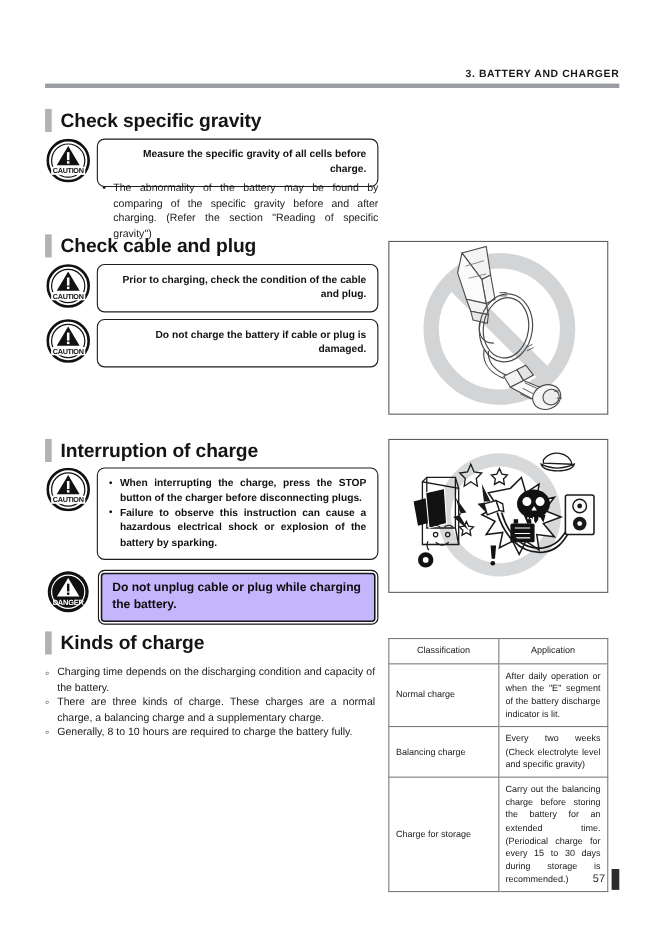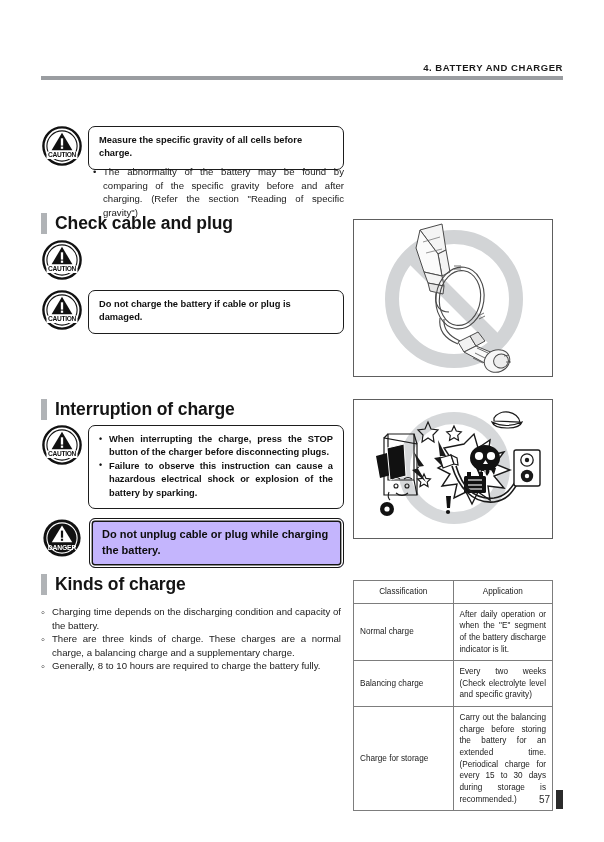--- a/index.html
+++ b/index.html
@@ -84,21 +84,21 @@
     background: #ffffff;
     padding: 7px 10px 8px 10px;
     font-size: 9.3px;
     font-weight: bold;
     line-height: 1.45;
     text-align: justify;
     text-justify: inter-word;
     color: #101010;
   }
   .alert-box p { text-align: justify; }
-  .alert-box p:last-child { text-align: left; }
+  .alert-box p:last-child { text-align: right; }
 
   
   .alert-list { list-style: none; }
   .alert-list li {
     position: relative;
     padding-left: 10px;
     text-align: justify;
   }
   .alert-list li::before {
     content: "\2022";
@@ -205,23 +205,27 @@
     width: 7px;
     height: 19px;
     background: #2b2b2b;
   }
 </style>
 </head>
 <body>
 
 <div class="page">
 
-  <div class="chapter-header">4. BATTERY AND CHARGER</div>
+  <div class="chapter-header">3. BATTERY AND CHARGER</div>
   <div class="header-rule"></div>
 
+  <div class="section-heading" style="left:41px; top:99px;">
+    <span class="heading-bar"></span>
+    <span class="heading-text">Check specific gravity</span>
+  </div>
 
   <div class="alert-row" style="left:42px; top:126px; width:302px;">
     <div class="sign">
       <svg viewBox="0 0 40 40">
         <circle cx="20" cy="20" r="18.6" fill="#fff" stroke="#111" stroke-width="2.4"></circle>
         <circle cx="20" cy="20" r="15.1" fill="#fff" stroke="#111" stroke-width="1.1"></circle>
         <path d="M20 6.8 L30.4 24.3 L9.6 24.3 Z" fill="#111"></path>
         <rect x="18.85" y="12.3" width="2.3" height="7.3" fill="#fff"></rect>
         <rect x="18.85" y="20.6" width="2.3" height="2.2" fill="#fff"></rect>
         <rect x="4.5" y="25.6" width="31" height="7.4" fill="#fff"></rect>
@@ -246,20 +250,23 @@
     <div class="sign">
       <svg viewBox="0 0 40 40">
         <circle cx="20" cy="20" r="18.6" fill="#fff" stroke="#111" stroke-width="2.4"></circle>
         <circle cx="20" cy="20" r="15.1" fill="#fff" stroke="#111" stroke-width="1.1"></circle>
         <path d="M20 6.8 L30.4 24.3 L9.6 24.3 Z" fill="#111"></path>
         <rect x="18.85" y="12.3" width="2.3" height="7.3" fill="#fff"></rect>
         <rect x="18.85" y="20.6" width="2.3" height="2.2" fill="#fff"></rect>
         <rect x="4.5" y="25.6" width="31" height="7.4" fill="#fff"></rect>
         <text x="20" y="31.4" text-anchor="middle" font-family="'Liberation Sans', sans-serif" font-size="6.6" font-weight="bold" fill="#111" letter-spacing="-0.3">CAUTION</text>
       </svg>
+    </div>
+    <div class="alert-box" style="margin-left:6px; width:256px;">
+      <p>Prior to charging, check the condition of the cable and plug.</p>
     </div>
   </div>
 
   <div class="alert-row" style="left:42px; top:290px; width:302px;">
     <div class="sign">
       <svg viewBox="0 0 40 40">
         <circle cx="20" cy="20" r="18.6" fill="#fff" stroke="#111" stroke-width="2.4"></circle>
         <circle cx="20" cy="20" r="15.1" fill="#fff" stroke="#111" stroke-width="1.1"></circle>
         <path d="M20 6.8 L30.4 24.3 L9.6 24.3 Z" fill="#111"></path>
         <rect x="18.85" y="12.3" width="2.3" height="7.3" fill="#fff"></rect>

